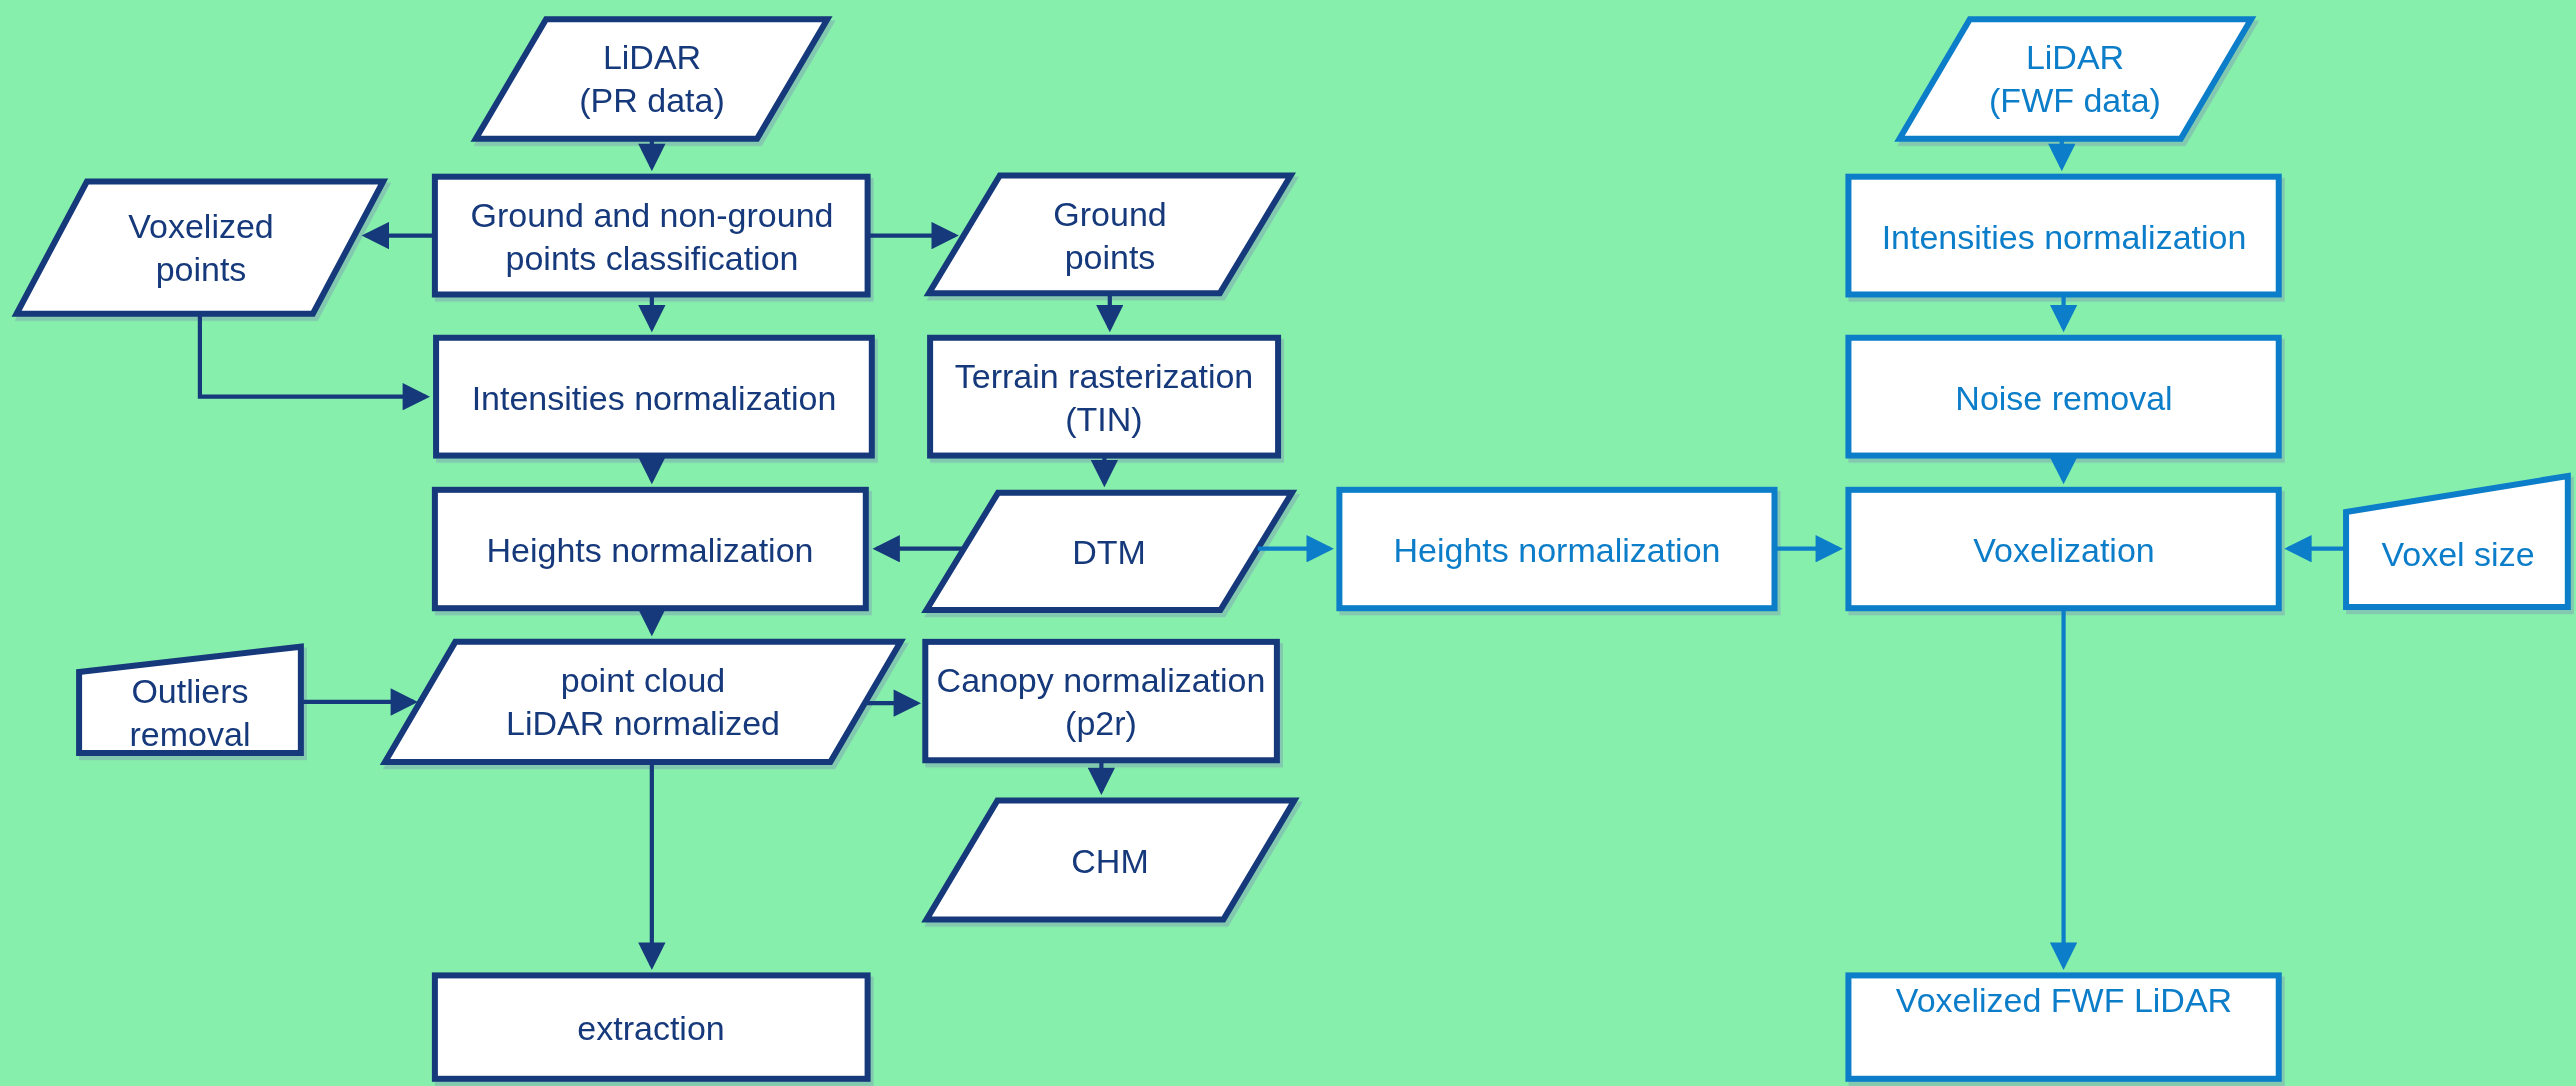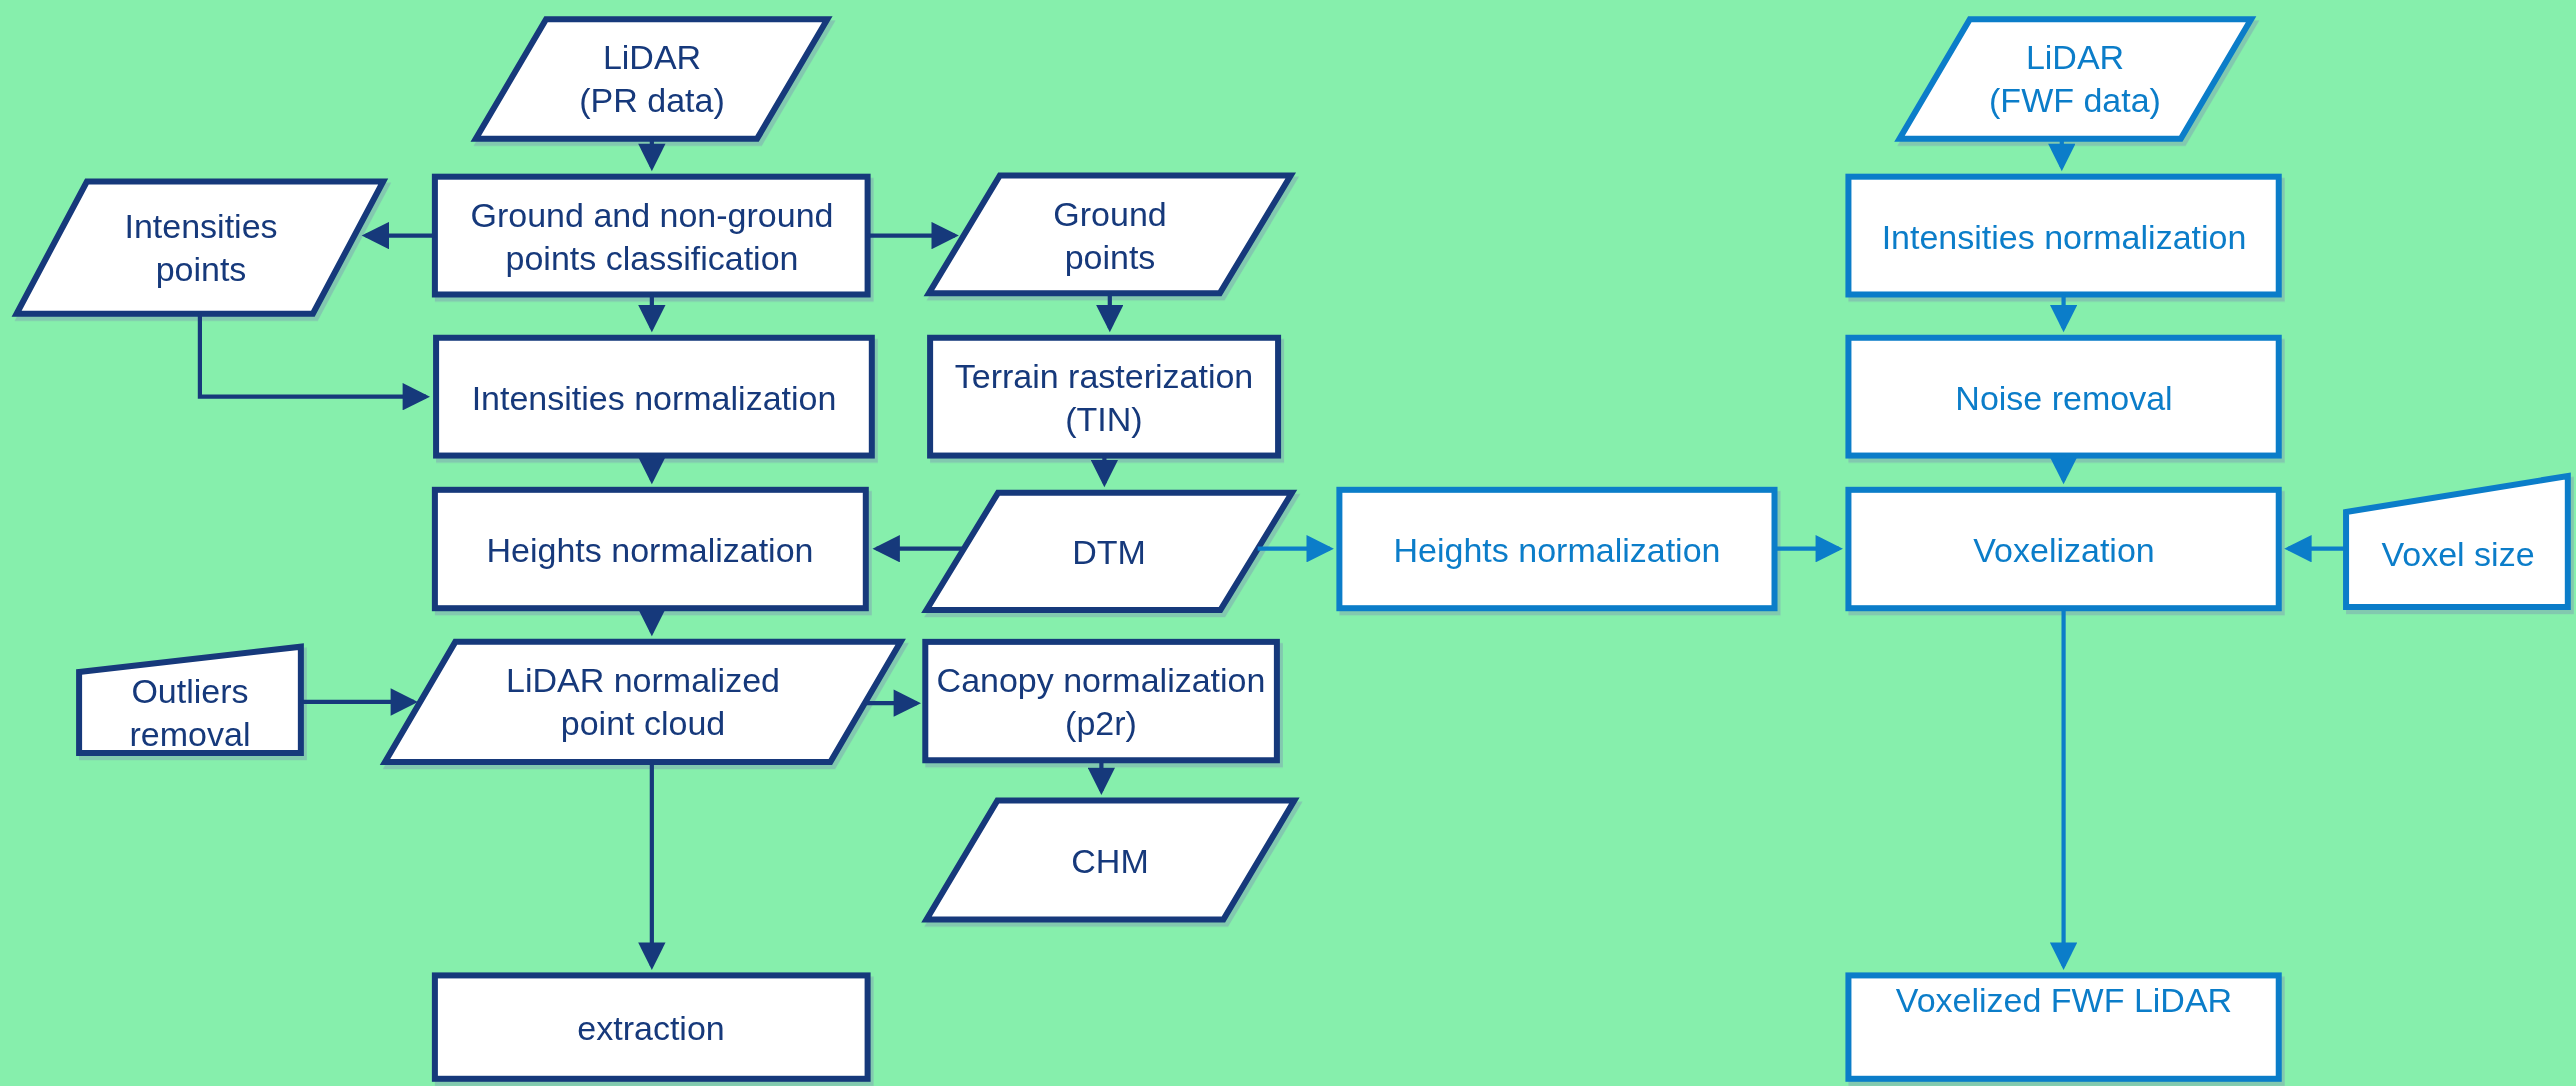--- a/index.html
+++ b/index.html
@@ -107,21 +107,21 @@
     <line class="arrow blue" x1="3433" y1="758" x2="3433" y2="799" marker-end="url(#ah-blue)"></line>
     <line class="arrow blue" x1="3903" y1="913" x2="3807" y2="913" marker-end="url(#ah-blue)"></line>
     <line class="arrow blue" x1="3433" y1="1012" x2="3433" y2="1607" marker-end="url(#ah-blue)"></line>
   </svg>
 
   <div class="lbl navy" style="left:652px; top:79px">
     <div>LiDAR</div>
     <div>(PR data)</div>
   </div>
   <div class="lbl navy" style="left:201px; top:248px">
-    <div>Intensities</div>
+    <div>Voxelized</div>
     <div>points</div>
   </div>
   <div class="lbl navy" style="left:652px; top:237px">
     <div>Ground and non-ground</div>
     <div>points classification</div>
   </div>
   <div class="lbl navy" style="left:1110px; top:236px">
     <div>Ground</div>
     <div>points</div>
   </div>
@@ -136,22 +136,22 @@
     <div>Heights normalization</div>
   </div>
   <div class="lbl navy" style="left:1109px; top:552px">
     <div>DTM</div>
   </div>
   <div class="lbl navy" style="left:190px; top:713px">
     <div>Outliers</div>
     <div>removal</div>
   </div>
   <div class="lbl navy" style="left:643px; top:702px">
+    <div>point cloud</div>
     <div>LiDAR normalized</div>
-    <div>point cloud</div>
   </div>
   <div class="lbl navy" style="left:1101px; top:702px">
     <div>Canopy normalization</div>
     <div>(p2r)</div>
   </div>
   <div class="lbl navy" style="left:1110px; top:861px">
     <div>CHM</div>
   </div>
   <div class="lbl navy" style="left:651px; top:1028px">
     <div>extraction</div>

